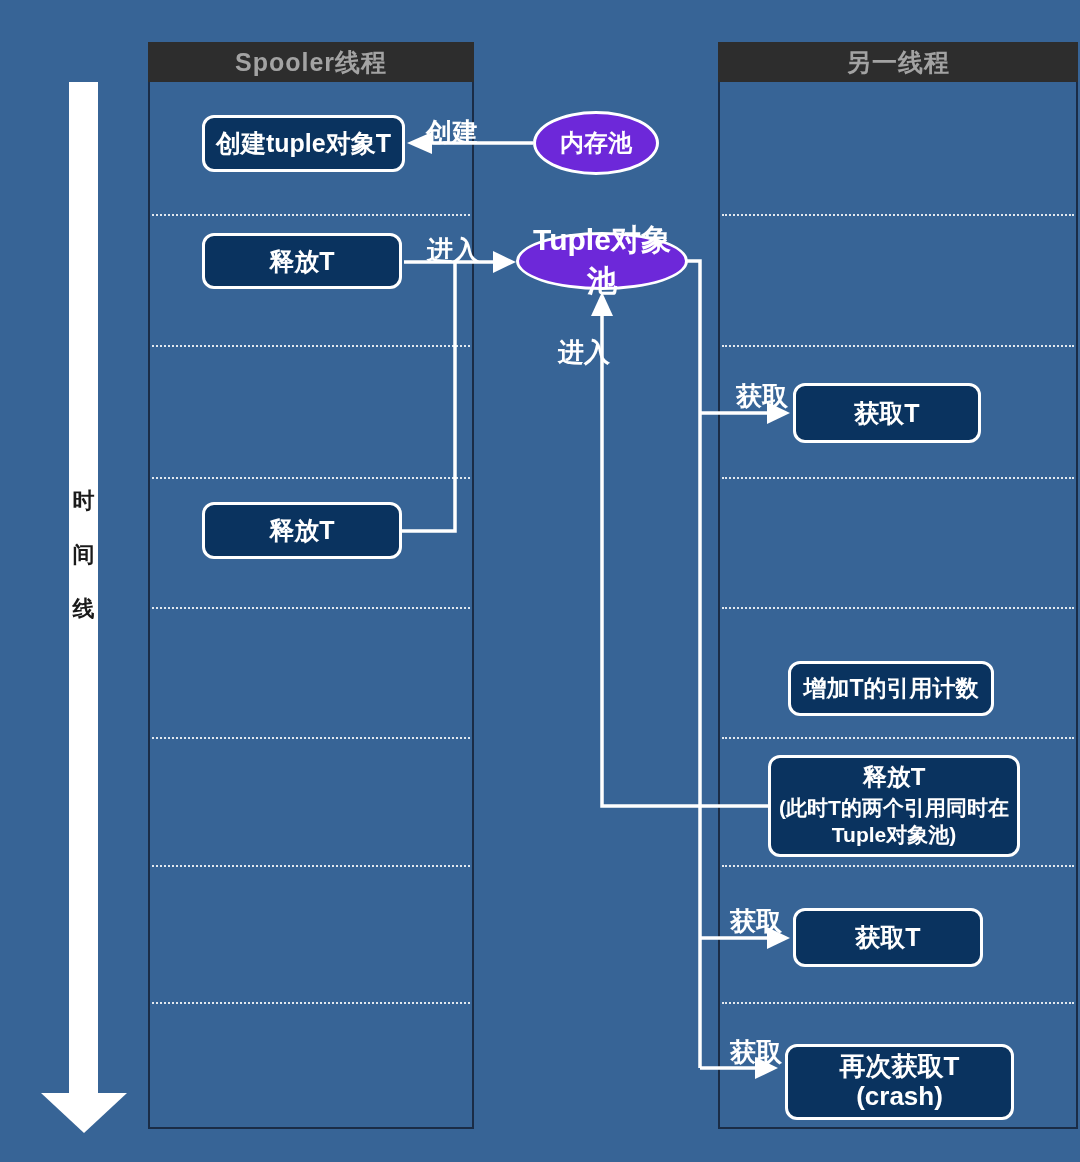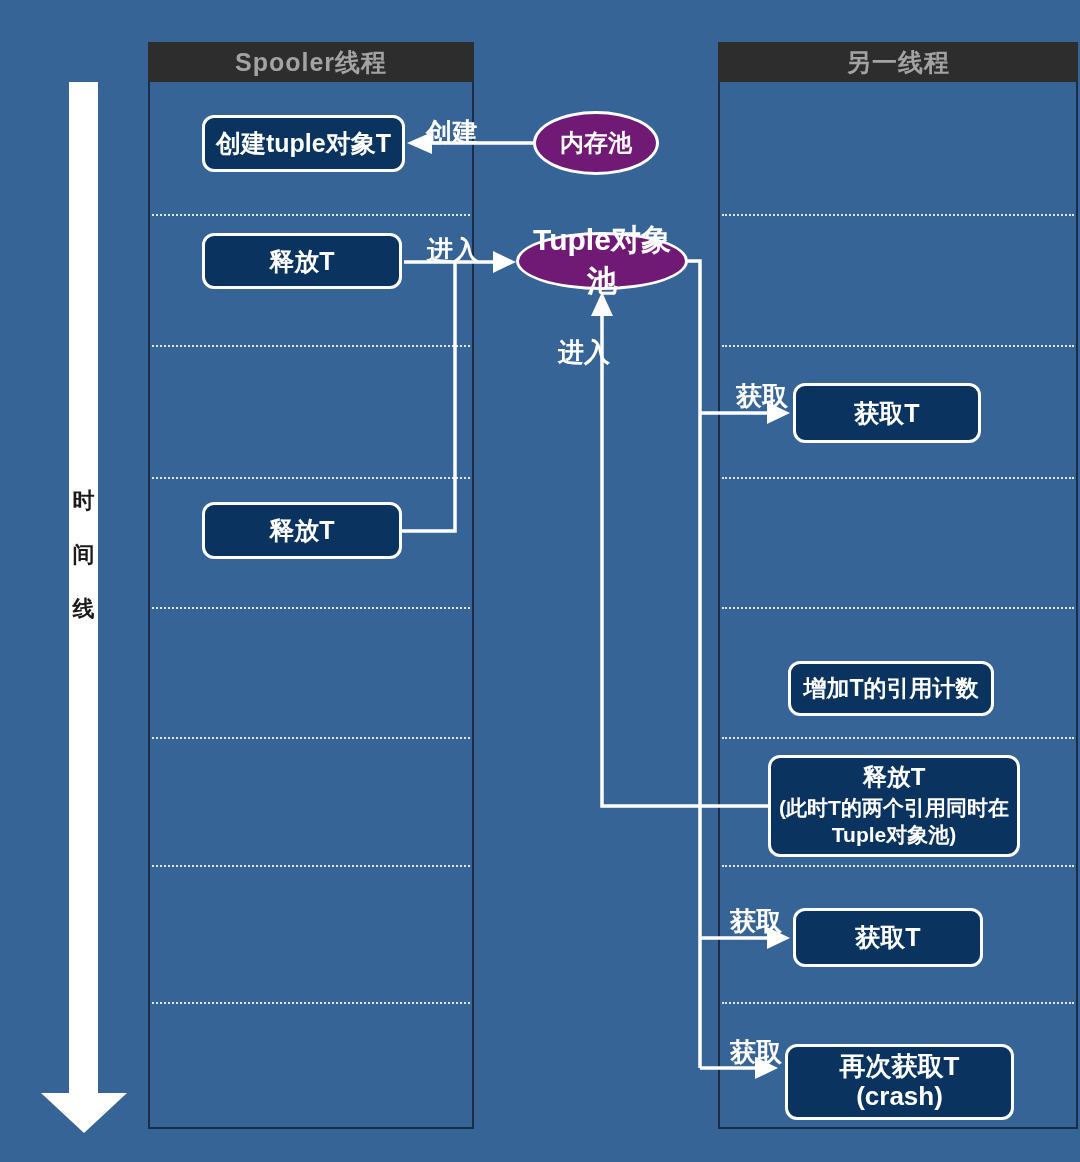--- a/index.html
+++ b/index.html
@@ -33,21 +33,21 @@
   }
   
   .node{
     position:absolute;background:#0a335f;border:3px solid #fff;border-radius:12px;
     box-sizing:border-box;display:flex;flex-direction:column;align-items:center;justify-content:center;
     text-align:center;z-index:3;color:#fff;
   }
   .node .l1{font-size:25px;line-height:1.15;}
   .node .l2{font-size:21px;line-height:1.3;}
   .ellipse{
-    position:absolute;background:#701a75;border:3px solid #fff;border-radius:50%;
+    position:absolute;background:#6d28d9;border:3px solid #fff;border-radius:50%;
     box-sizing:border-box;display:flex;align-items:center;justify-content:center;
     z-index:3;font-size:24px;color:#fff;
   }
   .edge-label{position:absolute;z-index:4;font-size:26px;color:#fff;white-space:nowrap;}
   svg.wires{position:absolute;left:0;top:0;z-index:2;}
   svg.wires line, svg.wires polyline, svg.wires path{stroke:#fff;stroke-width:3.5;fill:none;}
   svg.wires polygon{fill:#fff;stroke:none;}
 </style>
 </head>
 <body>

